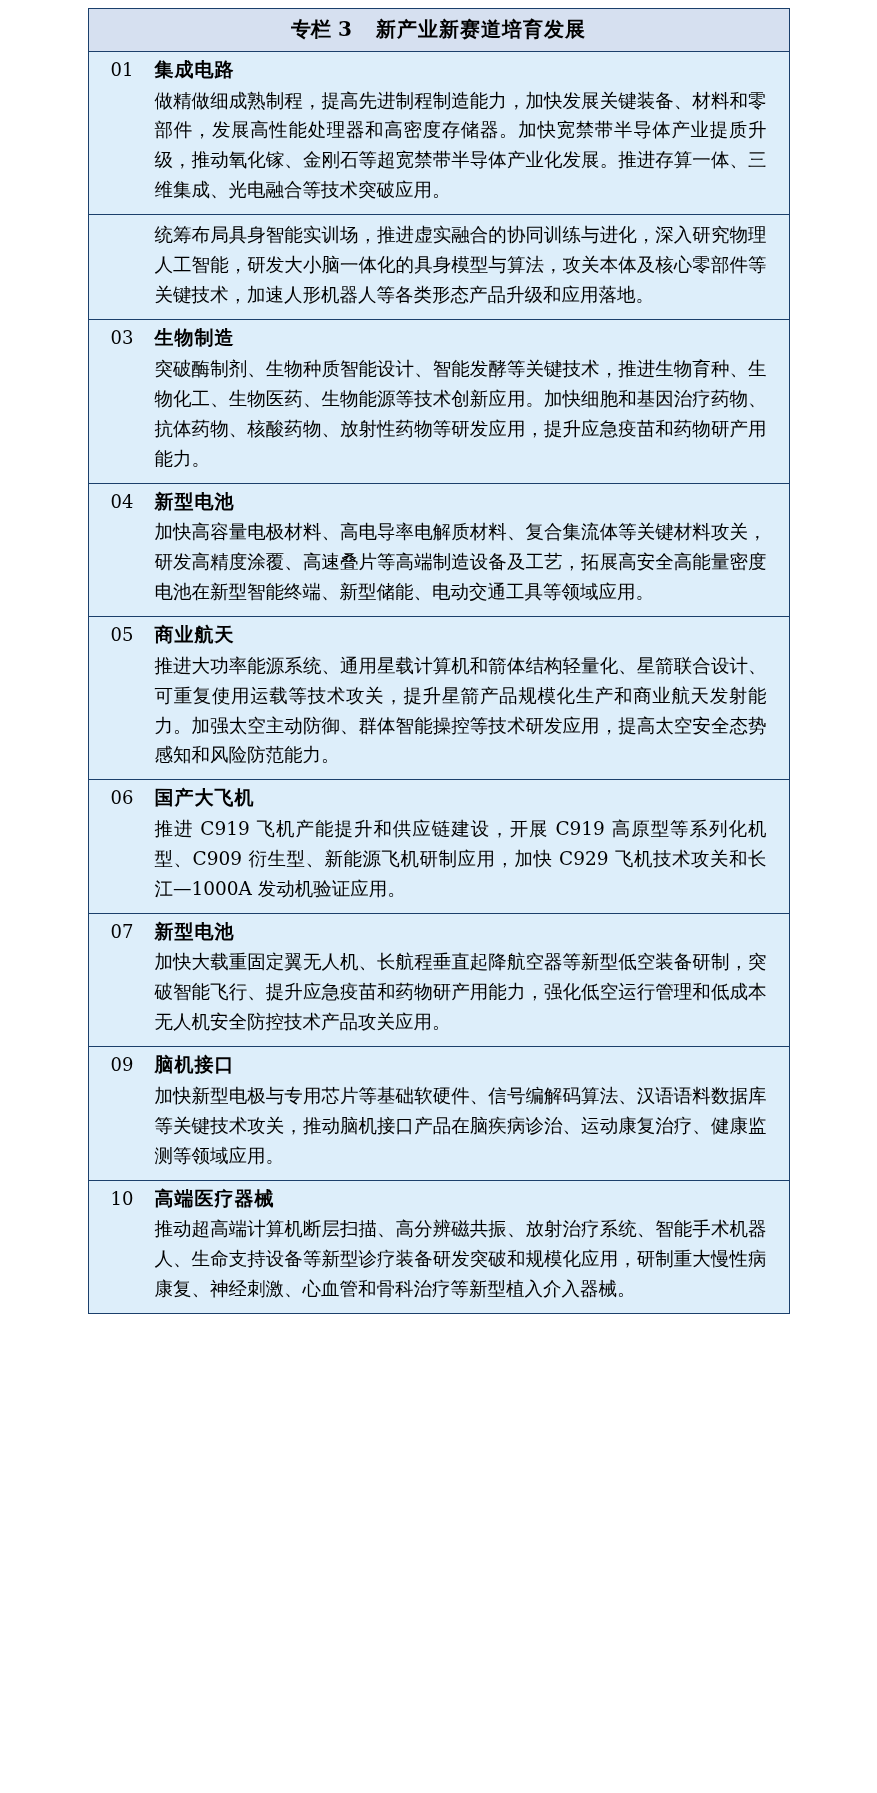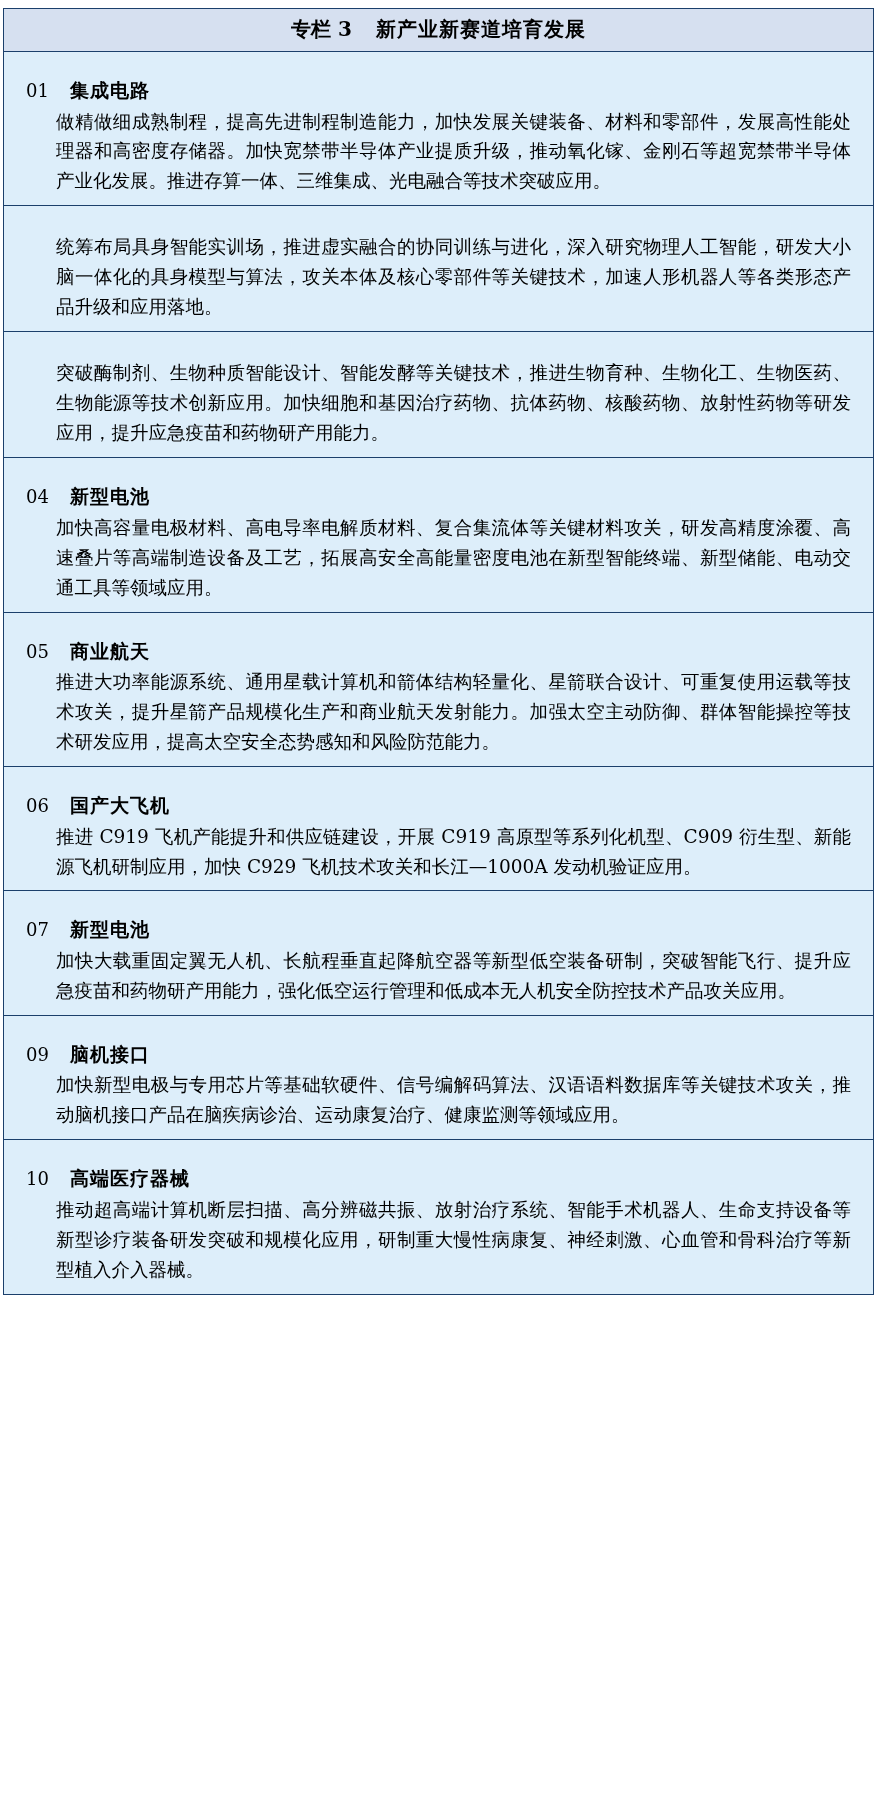--- a/index.html
+++ b/index.html
@@ -11,21 +11,21 @@
     font-family: "DejaVu Sans", "Liberation Sans", sans-serif;
   }
   .page {
     width: 877px;
     min-height: 1793px;
     box-sizing: border-box;
     background: #ffffff;
     position: relative;
   }
   .box {
-    width: 871px;
+    width: 702px;
     margin: 8px auto 0 auto;
     border: 1px solid #1b3f6b;
     box-sizing: border-box;
     background: #ddeefa;
   }
   .box-title {
     background: #d6e0f0;
     border-bottom: 1px solid #1b3f6b;
     text-align: center;
     font-size: 20px;
@@ -33,21 +33,21 @@
     color: #000000;
     padding: 7px 0 8px 0;
     letter-spacing: 1px;
     font-family: "DejaVu Serif", "Liberation Serif", serif;
   }
   .box-title .t-num {
     letter-spacing: 0px;
   }
   .item {
     border-bottom: 1px solid #1b3f6b;
-    padding: 24px 22px 9px 22px;
+    padding: 3px 22px 9px 22px;
     box-sizing: border-box;
   }
   .item:last-child {
     border-bottom: none;
   }
   .item-head {
     display: flex;
     align-items: baseline;
     font-size: 19px;
     font-weight: bold;
@@ -60,21 +60,21 @@
     flex: 0 0 44px;
     font-weight: normal;
     font-size: 18px;
     font-family: "DejaVu Serif", "Liberation Serif", serif;
   }
   .item-name {
     font-weight: bold;
     letter-spacing: 1px;
   }
   .item-body {
-    margin-left: 30px;
+    margin-left: 44px;
     font-size: 18.5px;
     line-height: 1.62;
     color: #000000;
     text-align: justify;
     text-justify: inter-ideograph;
     font-family: "DejaVu Serif", "Liberation Serif", serif;
     padding-top: 2px;
   }
 </style>
 </head>
@@ -93,20 +93,24 @@
         <span class="item-name">集成电路</span>
       </div>
       <div class="item-body">做精做细成熟制程，提高先进制程制造能力，加快发展关键装备、材料和零部件，发展高性能处理器和高密度存储器。加快宽禁带半导体产业提质升级，推动氧化镓、金刚石等超宽禁带半导体产业化发展。推进存算一体、三维集成、光电融合等技术突破应用。</div>
     </div>
 
     <div class="item">
       <div class="item-body">统筹布局具身智能实训场，推进虚实融合的协同训练与进化，深入研究物理人工智能，研发大小脑一体化的具身模型与算法，攻关本体及核心零部件等关键技术，加速人形机器人等各类形态产品升级和应用落地。</div>
     </div>
 
     <div class="item">
+      <div class="item-head">
+        <span class="item-num">03</span>
+        <span class="item-name">生物制造</span>
+      </div>
       <div class="item-body">突破酶制剂、生物种质智能设计、智能发酵等关键技术，推进生物育种、生物化工、生物医药、生物能源等技术创新应用。加快细胞和基因治疗药物、抗体药物、核酸药物、放射性药物等研发应用，提升应急疫苗和药物研产用能力。</div>
     </div>
 
     <div class="item">
       <div class="item-head">
         <span class="item-num">04</span>
         <span class="item-name">新型电池</span>
       </div>
       <div class="item-body">加快高容量电极材料、高电导率电解质材料、复合集流体等关键材料攻关，研发高精度涂覆、高速叠片等高端制造设备及工艺，拓展高安全高能量密度电池在新型智能终端、新型储能、电动交通工具等领域应用。</div>
     </div>

